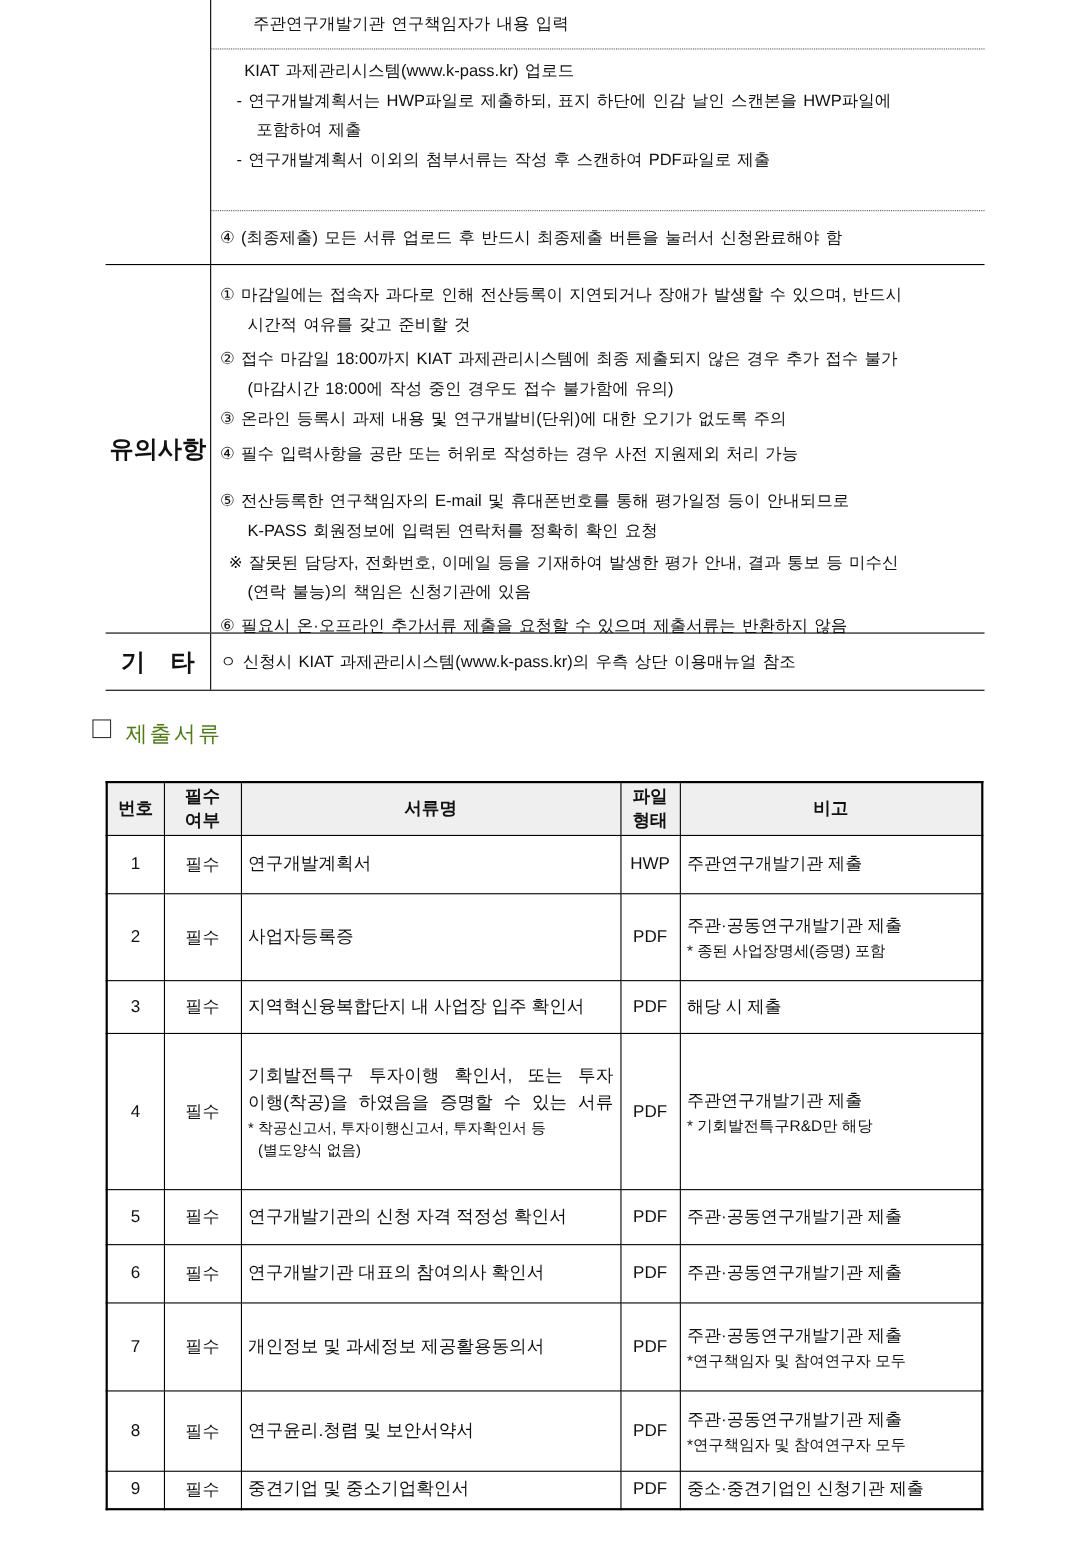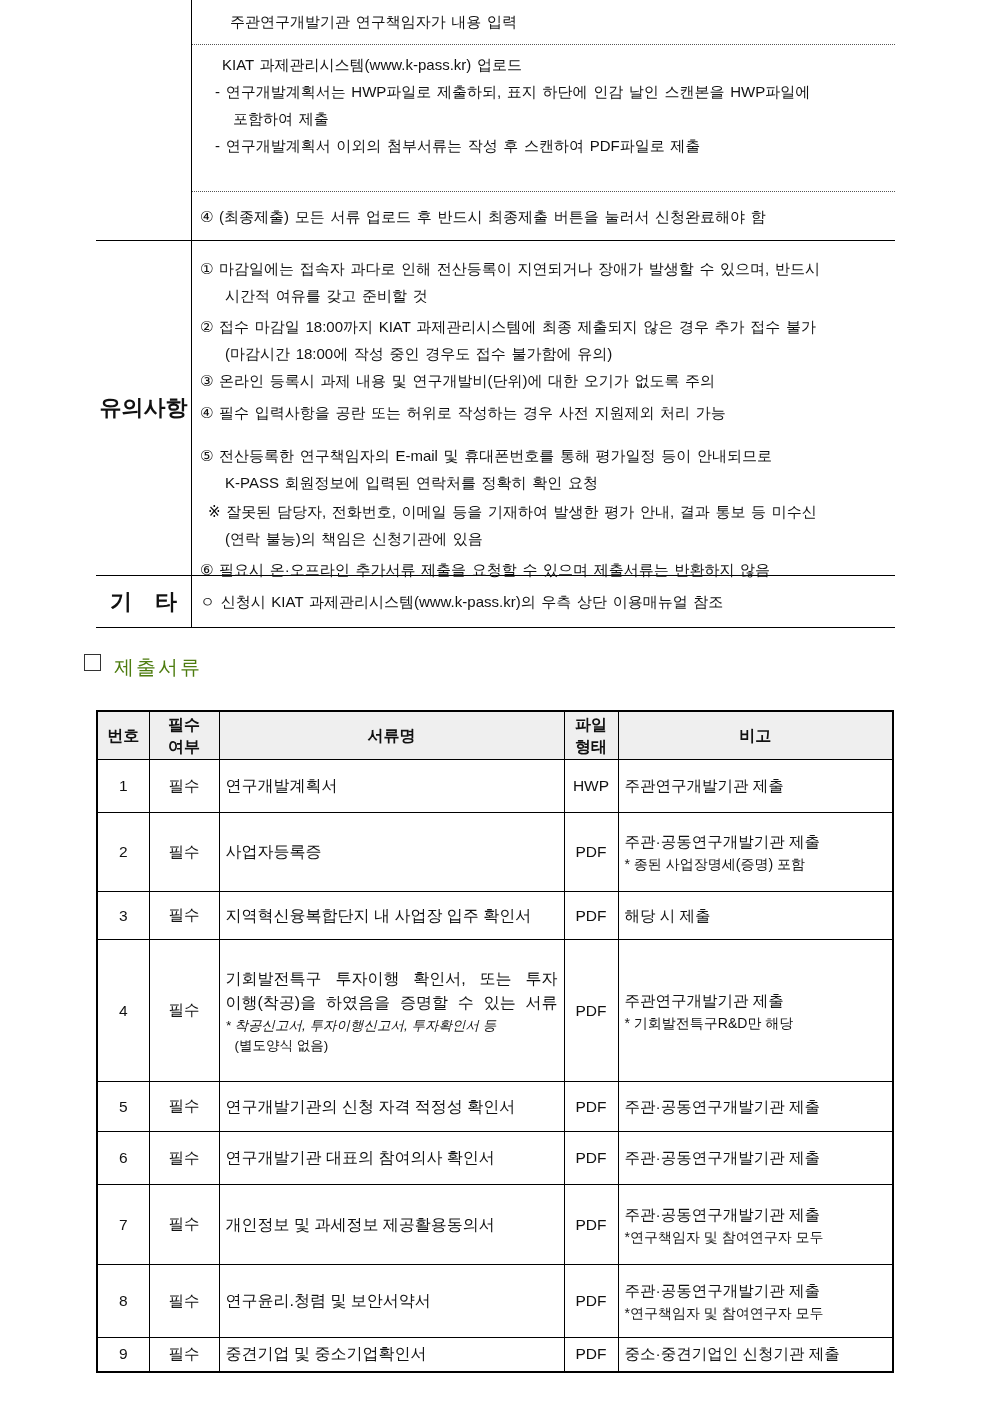--- a/index.html
+++ b/index.html
@@ -46,21 +46,21 @@
   .dtable th{background:#efefef;font-weight:bold;font-size:16px;text-align:center;
              white-space:pre-line;line-height:1.35;}
   .c-no{width:52px;text-align:center;font-size:15.5px;}
   .c-req{width:70px;text-align:center;font-size:15.5px;}
   .c-name{width:345px;text-align:left;}
   .c-type{width:54px;text-align:center;font-size:15.5px;}
   .c-note{width:275px;text-align:left;}
   .nm{font-size:16px;line-height:24px;white-space:nowrap;}
   .nm.just{white-space:normal;text-align:justify;text-align-last:justify;}
   .nmsub{font-size:13.5px;line-height:19px;white-space:nowrap;margin-top:1px;}
-  .nmsub.first{margin-top:1px;font-style:italic;}
+  .nmsub.first{margin-top:1px;}
   .nmsub.ind{padding-left:9px;}
   .nt{font-size:15.5px;line-height:24px;white-space:nowrap;}
   .ntsub{font-size:14px;line-height:20px;white-space:nowrap;}
 </style>
 </head>
 <body>
 
 <div class="page">
 
   <div class="utable">

